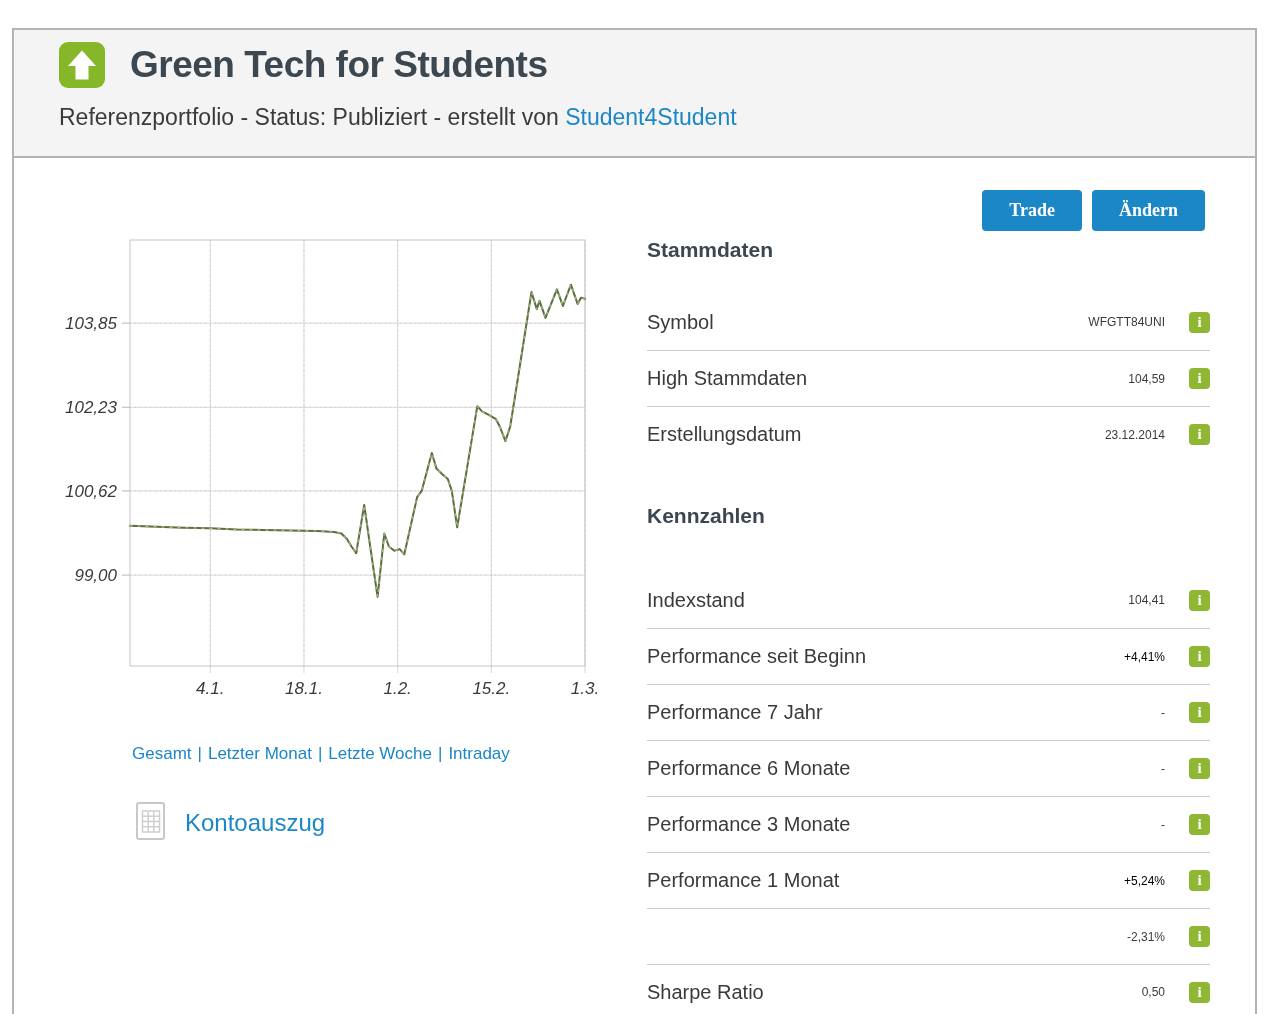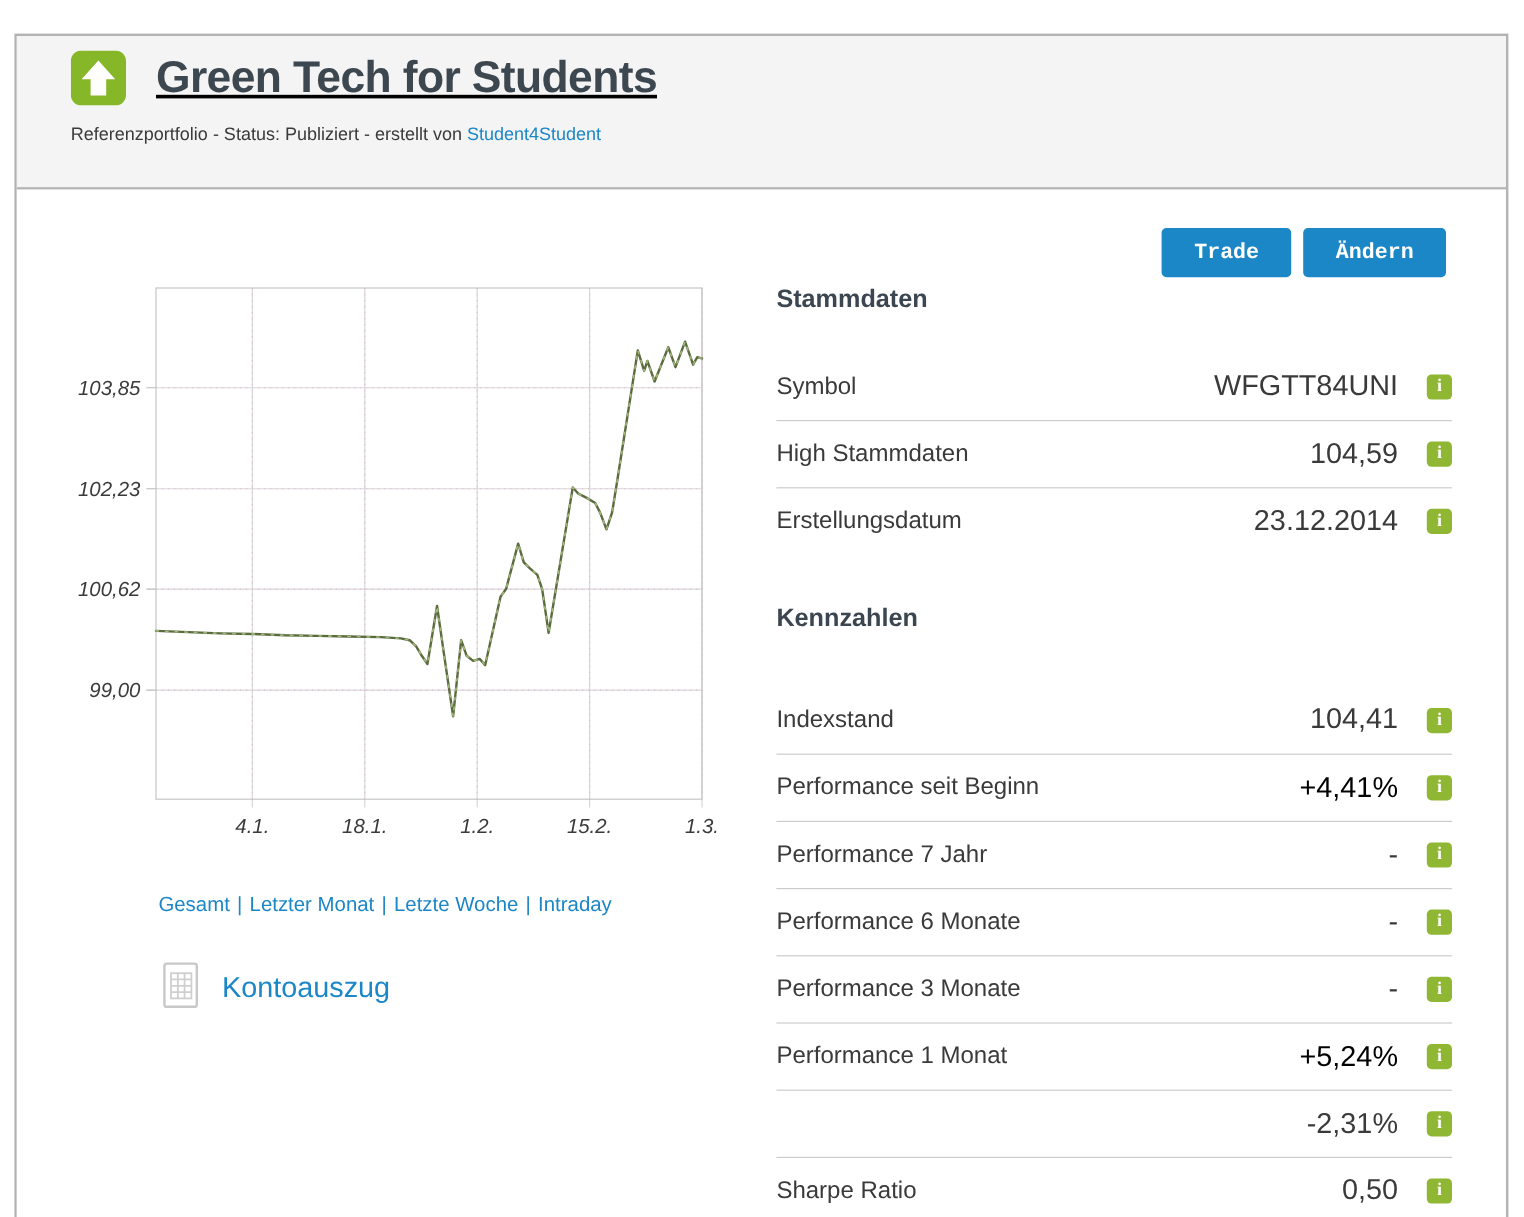--- a/index.html
+++ b/index.html
@@ -2,52 +2,52 @@
 <html><head>
 <meta charset="utf-8">
 <style>
   * { margin:0; padding:0; box-sizing:border-box; }
   html,body { width:1270px; height:1014px; background:#ffffff; overflow:hidden;
               font-family:"Liberation Sans","DejaVu Sans",sans-serif; }
   .container { position:absolute; left:12px; top:28px; width:1245px; height:1200px;
                border:2px solid #b3b3b3; background:#ffffff; }
   
   .hdr { height:128px; background:#f4f4f4; border-bottom:2px solid #b3b3b3; padding:12px 0 0 45px; }
-  .title-row { display:flex; align-items:center; gap:25px;text-decoration:underline; }
+  .title-row { display:flex; align-items:center; gap:25px; }
   .up-icon { width:46px; height:46px; display:inline-block; flex:0 0 46px; }
   h1 { font-size:37px; font-weight:bold; color:#3d4750; letter-spacing:-0.5px; }
-  .subtitle { margin-top:16px; font-size:15px; color:#3a3a3a; }
+  .subtitle { margin-top:16px; font-size:23px; color:#3a3a3a; }
   a.link { color:#1b87c6; text-decoration:none; cursor:pointer; }
   
   .content { position:relative; height:1060px; background:#fff; }
   .actions { position:absolute; top:32px; right:50px; display:flex; gap:10px; }
   .btn { background:#1b87c6; color:#ffffff; border:none; border-radius:4px; height:41px;
          padding:0 27px; font-size:18px; font-weight:bold; cursor:pointer;
-         font-family:Liberation Mono, monospace; }
+         font-family:Liberation Serif, serif; }
   .chart-wrap { position:absolute; left:38px; top:76px;font-style:italic; }
   .period-links { position:absolute; left:116px; top:586px; font-size:17px; color:#1b87c6; }
   .period-links a { margin:0 2px; }
   .period-links .pipe { color:#1b87c6; margin:0 4px; }
   .kontoauszug { position:absolute; left:120px; top:643px; display:flex; align-items:center; gap:17px; cursor:pointer; }
   .kontoauszug a { font-size:24px; }
   .tag { position:absolute; left:50px; top:735px; background:linear-gradient(#f3f3f3,#e7e7e7);
          border:2px solid #b9b9b9; border-radius:13px 5px 5px 13px; height:33px;
          display:inline-flex; align-items:center; padding:0 13px 0 24px;
          font-size:19px; color:#4a4a4a; cursor:pointer; }
   .tag::before { content:""; position:absolute; left:7px; top:50%; margin-top:-5px; width:7px; height:7px;
                  border:2px solid #c2c2c2; border-radius:50%; background:#fafafa; }
   
   .stats { position:absolute; left:633px; top:80px; width:563px; }
   .stats h2 { font-size:21px; line-height:24px; font-weight:bold; color:#3c4650; margin:0 0 32px 0; }
   .stats section.second h2 { margin:42px 0 44px 0; }
   .stat-row { display:flex; align-items:center; height:56px; }
   .stat-row + .stat-row { border-top:1px solid #cccccc; }
   .rows.bottom-line .stat-row:last-child { border-bottom:1px solid #cccccc; }
   .stat-label { font-size:20px; color:#3a3a3a; }
-  .stat-value { margin-left:auto; font-size:24px; color:#3a3a3a; }
+  .stat-value { margin-left:auto; font-size:12px; color:#3a3a3a; }
   .stat-value.pos { color:#000000; }
   .info-icon { width:21px; height:21px; margin-left:24px; flex:0 0 21px; background:#8fb733; border-radius:4px;
                color:#ffffff; font-family:"Liberation Serif","DejaVu Serif",serif; font-weight:bold;
                font-size:15px; display:flex; align-items:center; justify-content:center; cursor:pointer; }
   svg text { font-family:"Liberation Sans","DejaVu Sans",sans-serif; }
 </style>
 </head>
 <body>
 
 <div class="container">

